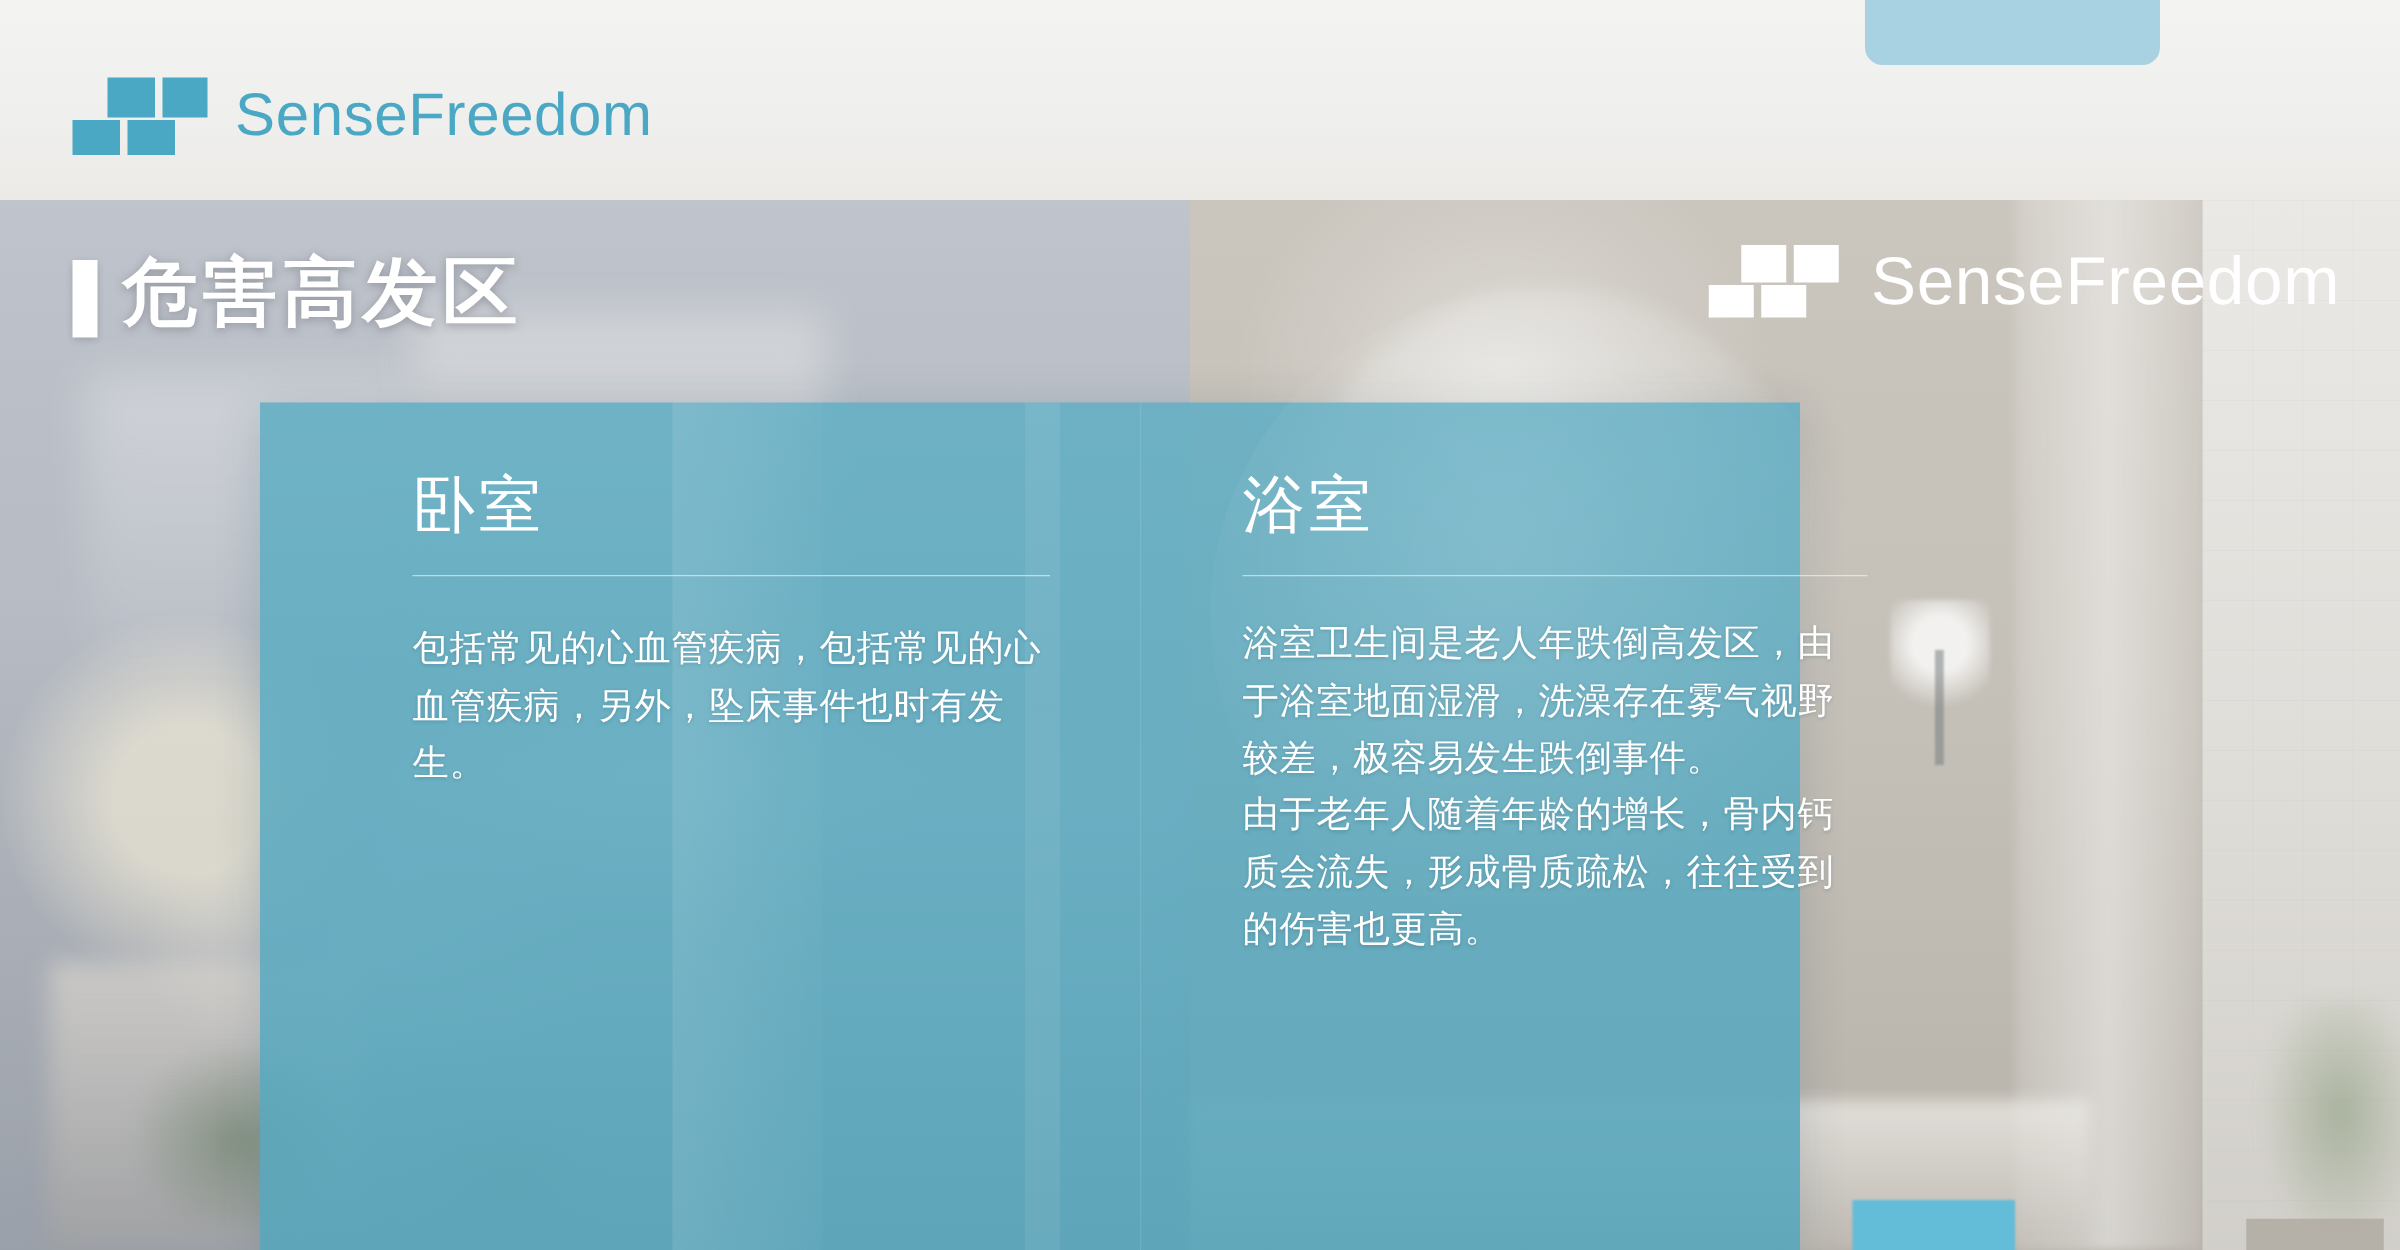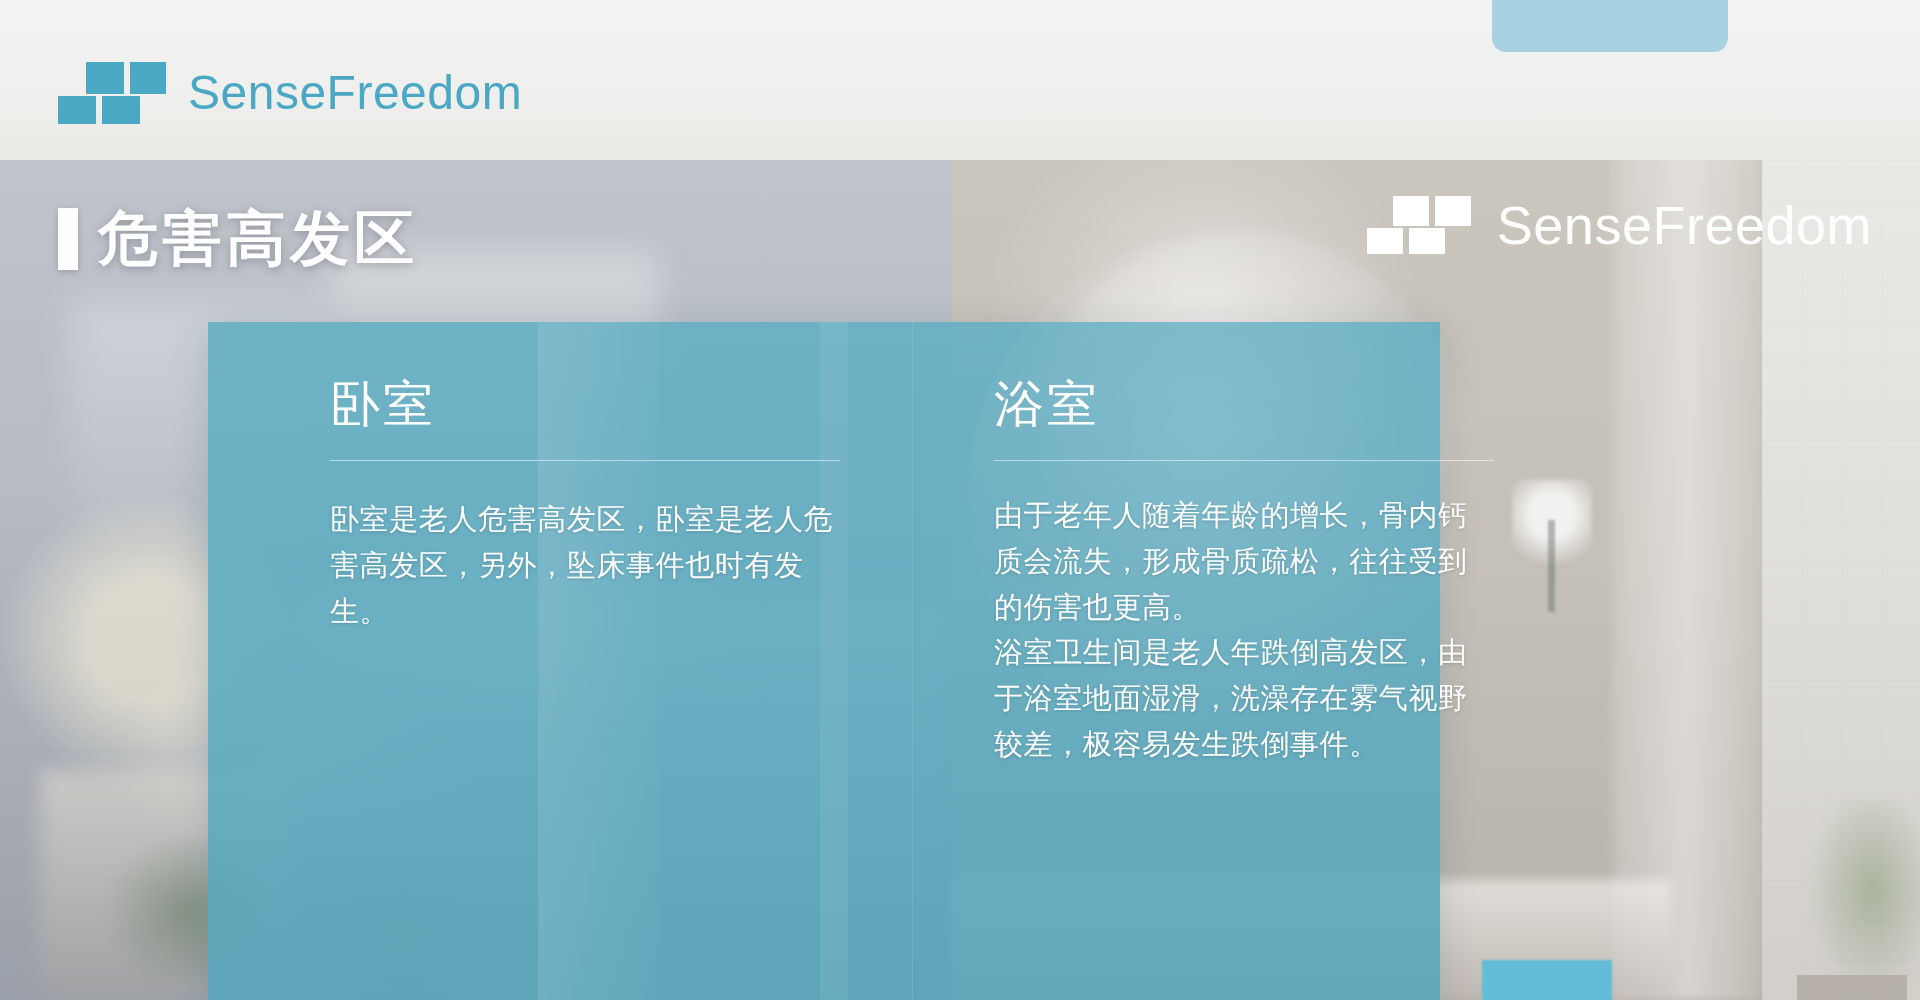--- a/index.html
+++ b/index.html
@@ -167,20 +167,21 @@
     z-index:6;
   }
   .title-bar{
     width:20px; height:62px; background:#ffffff;
     box-shadow:0 2px 6px rgba(0,0,0,.18);
   }
   .title-text{
     font-size:60px; color:#ffffff; font-weight:700; letter-spacing:4px;
     line-height:1;
     text-shadow:0 2px 8px rgba(60,60,70,.35);
+    font-family:Liberation Mono, monospace;
   }
 
   
   .right-logo{
     position:absolute; right:48px; top:196px;
     display:flex; align-items:center; gap:26px;
     z-index:6;
   }
   .right-logo .wordmark{
     font-size:54px; color:#ffffff; font-weight:400; letter-spacing:.5px;
@@ -312,27 +313,27 @@
 
   <div class="panel">
     <div class="panel-streak-a"></div>
     <div class="panel-streak-b"></div>
     <div class="panel-circle"></div>
 
     <div class="card left">
       <div class="card-title">卧室</div>
       <div class="card-rule"></div>
       <div class="card-body">
-        <p>卧室是老人危害高发区，卧室是老人危害高发区，另外，坠床事件也时有发生。</p>
+        <p>包括常见的心血管疾病，包括常见的心血管疾病，另外，坠床事件也时有发生。</p>
       </div>
     </div>
 
     <div class="card right">
       <div class="card-title">浴室</div>
       <div class="card-rule"></div>
       <div class="card-body">
+        <p>浴室卫生间是老人年跌倒高发区，由于浴室地面湿滑，洗澡存在雾气视野较差，极容易发生跌倒事件。</p>
         <p>由于老年人随着年龄的增长，骨内钙质会流失，形成骨质疏松，往往受到的伤害也更高。</p>
-        <p>浴室卫生间是老人年跌倒高发区，由于浴室地面湿滑，洗澡存在雾气视野较差，极容易发生跌倒事件。</p>
       </div>
     </div>
   </div>
 
 </div>
 
 </body></html>

